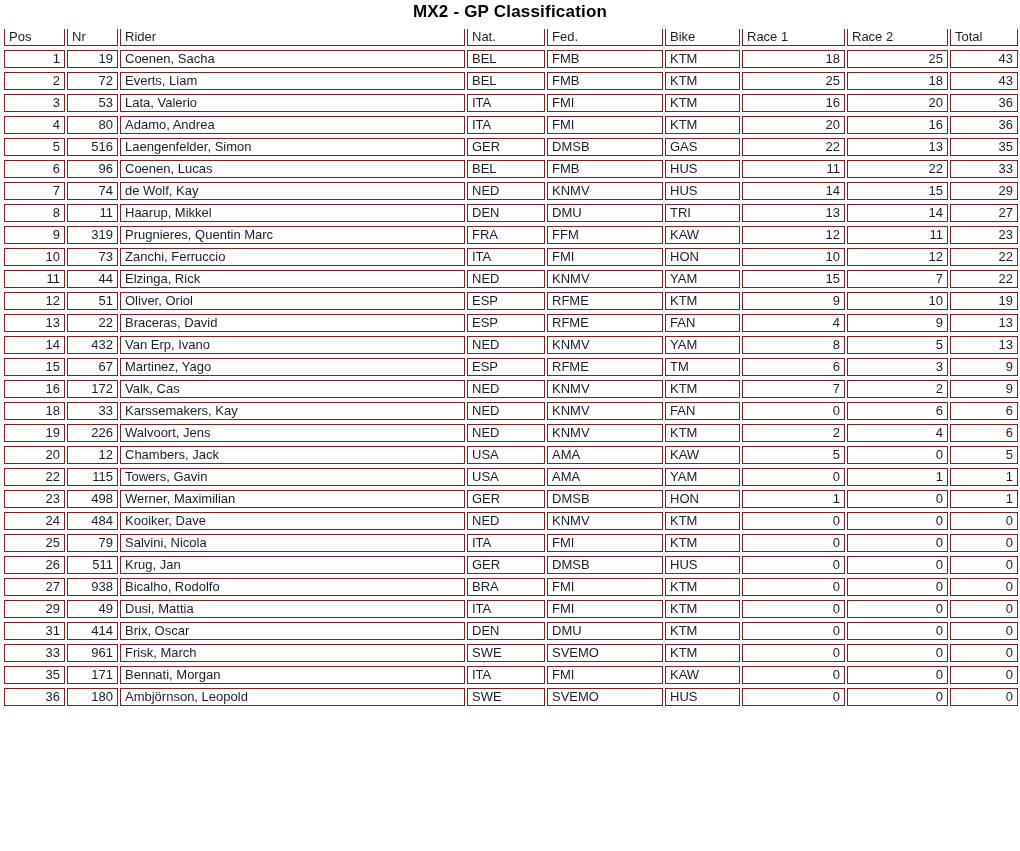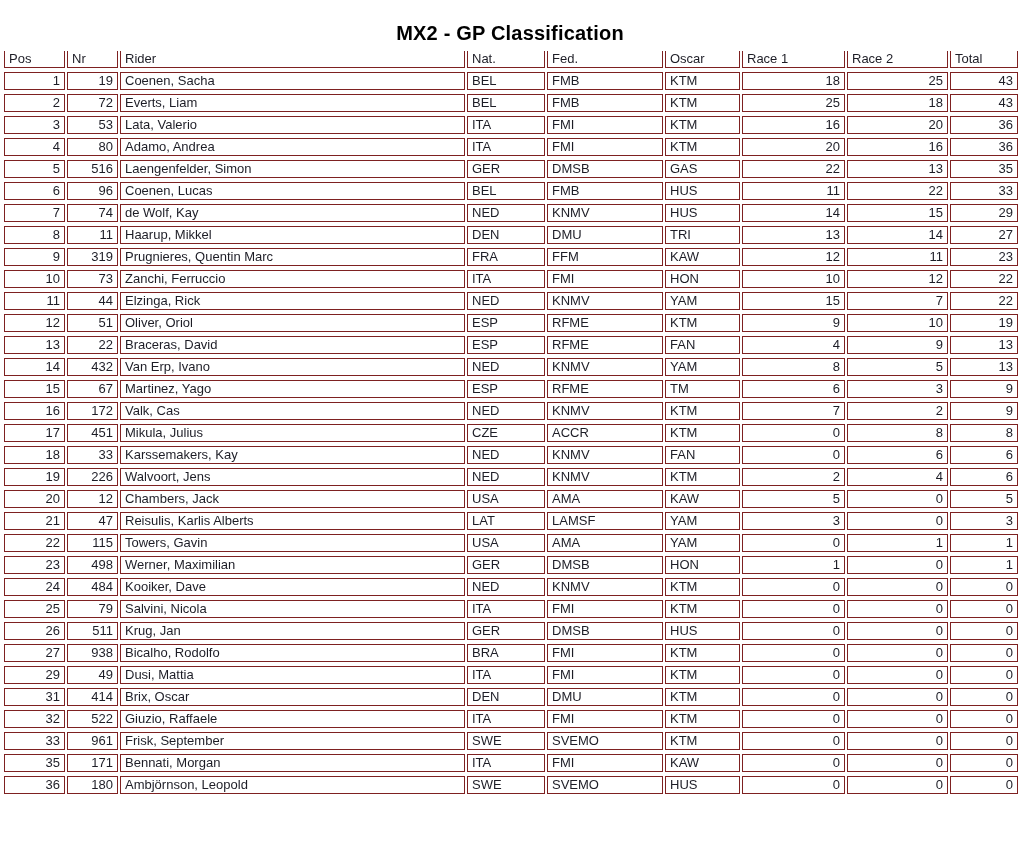--- a/index.html
+++ b/index.html
@@ -6,22 +6,22 @@
     --border:#7e2121;
     --text:#1d1d26;
     --title:#000000;
   }
   html,body{margin:0;padding:0;}
   body{
     width:1020px;height:851px;overflow:hidden;background:#ffffff;
     font-family:"Liberation Sans", sans-serif;
   }
   .page-title{
-    text-align:center;font-weight:bold;font-size:20px;line-height:19px;
-    padding-top:24px;color:var(--title);letter-spacing:0.2px;
+    text-align:center;font-weight:bold;font-size:17px;line-height:19px;
+    padding-top:2px;color:var(--title);letter-spacing:0.2px;
   }
   table.classification{
     table-layout:fixed;width:1016px;margin:4px 9px 0 2px;
     border-collapse:separate;border-spacing:2px 4px;
   }
   .classification th,.classification td{
     box-sizing:border-box;border:1px solid var(--border);
     font-size:13px;line-height:15px;height:18px;
     padding:0 4px 1px 4px;overflow:hidden;white-space:nowrap;
     color:var(--text);background:#ffffff;
@@ -49,21 +49,21 @@
       <col style="width: 101px;">
       <col style="width: 68px;">
     </colgroup>
   <thead>
     <tr>
         <th>Pos</th>
         <th>Nr</th>
         <th>Rider</th>
         <th>Nat.</th>
         <th>Fed.</th>
-        <th>Oscar</th>
+        <th>Bike</th>
         <th>Race 1</th>
         <th>Race 2</th>
         <th>Total</th>
       </tr>
   </thead>
   <tbody>
       <tr>
         <td class="al-right">1</td>
         <td class="al-right">19</td>
         <td class="al-left">Coenen, Sacha</td>
@@ -233,31 +233,20 @@
         <td class="al-right">172</td>
         <td class="al-left">Valk, Cas</td>
         <td class="al-left">NED</td>
         <td class="al-left">KNMV</td>
         <td class="al-left">KTM</td>
         <td class="al-right">7</td>
         <td class="al-right">2</td>
         <td class="al-right">9</td>
       </tr>
       <tr>
-        <td class="al-right">17</td>
-        <td class="al-right">451</td>
-        <td class="al-left">Mikula, Julius</td>
-        <td class="al-left">CZE</td>
-        <td class="al-left">ACCR</td>
-        <td class="al-left">KTM</td>
-        <td class="al-right">0</td>
-        <td class="al-right">8</td>
-        <td class="al-right">8</td>
-      </tr>
-      <tr>
         <td class="al-right">18</td>
         <td class="al-right">33</td>
         <td class="al-left">Karssemakers, Kay</td>
         <td class="al-left">NED</td>
         <td class="al-left">KNMV</td>
         <td class="al-left">FAN</td>
         <td class="al-right">0</td>
         <td class="al-right">6</td>
         <td class="al-right">6</td>
       </tr>
@@ -277,31 +266,20 @@
         <td class="al-right">12</td>
         <td class="al-left">Chambers, Jack</td>
         <td class="al-left">USA</td>
         <td class="al-left">AMA</td>
         <td class="al-left">KAW</td>
         <td class="al-right">5</td>
         <td class="al-right">0</td>
         <td class="al-right">5</td>
       </tr>
       <tr>
-        <td class="al-right">21</td>
-        <td class="al-right">47</td>
-        <td class="al-left">Reisulis, Karlis Alberts</td>
-        <td class="al-left">LAT</td>
-        <td class="al-left">LAMSF</td>
-        <td class="al-left">YAM</td>
-        <td class="al-right">3</td>
-        <td class="al-right">0</td>
-        <td class="al-right">3</td>
-      </tr>
-      <tr>
         <td class="al-right">22</td>
         <td class="al-right">115</td>
         <td class="al-left">Towers, Gavin</td>
         <td class="al-left">USA</td>
         <td class="al-left">AMA</td>
         <td class="al-left">YAM</td>
         <td class="al-right">0</td>
         <td class="al-right">1</td>
         <td class="al-right">1</td>
       </tr>
@@ -376,34 +354,23 @@
         <td class="al-right">414</td>
         <td class="al-left">Brix, Oscar</td>
         <td class="al-left">DEN</td>
         <td class="al-left">DMU</td>
         <td class="al-left">KTM</td>
         <td class="al-right">0</td>
         <td class="al-right">0</td>
         <td class="al-right">0</td>
       </tr>
       <tr>
-        <td class="al-right">32</td>
-        <td class="al-right">522</td>
-        <td class="al-left">Giuzio, Raffaele</td>
-        <td class="al-left">ITA</td>
-        <td class="al-left">FMI</td>
-        <td class="al-left">KTM</td>
-        <td class="al-right">0</td>
-        <td class="al-right">0</td>
-        <td class="al-right">0</td>
-      </tr>
-      <tr>
         <td class="al-right">33</td>
         <td class="al-right">961</td>
-        <td class="al-left">Frisk, September</td>
+        <td class="al-left">Frisk, March</td>
         <td class="al-left">SWE</td>
         <td class="al-left">SVEMO</td>
         <td class="al-left">KTM</td>
         <td class="al-right">0</td>
         <td class="al-right">0</td>
         <td class="al-right">0</td>
       </tr>
       <tr>
         <td class="al-right">35</td>
         <td class="al-right">171</td>

